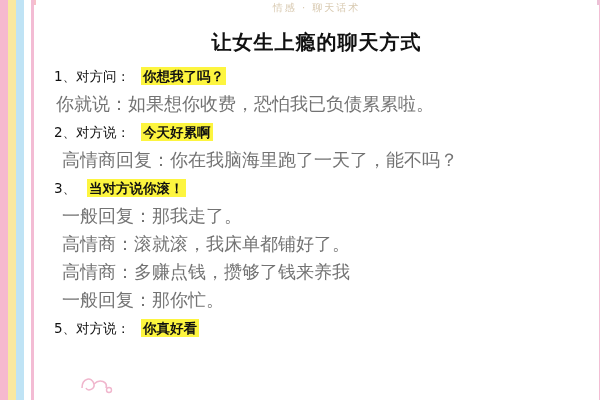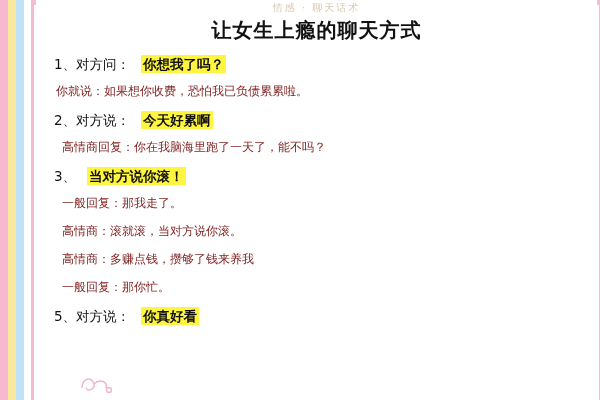--- a/index.html
+++ b/index.html
@@ -64,21 +64,21 @@
     line-height: 12px;
     overflow: hidden;
   }
 
   .title {
     text-align: center;
     font-size: 20px;
     font-weight: bold;
     color: #111111;
     letter-spacing: 1px;
-    margin-top: 3px;
+    margin-top: 15px;
     margin-bottom: 10px;
   }
 
   .qa-list {
     padding: 0 10px 0 18px;
   }
 
   .q-line {
     margin: 0 0 8px 0;
     font-size: 13.5px;
@@ -86,23 +86,23 @@
     color: #111111;
   }
   .q-line .hl {
     background: #fdf53f;
     padding: 1px 2px;
     font-weight: bold;
     margin-left: 11px;
   }
   .a-line {
     margin: 0 0 9px 0;
-    font-size: 12px;
+    font-size: 18px;
     line-height: 19px;
-    color: #7f1d1d;
+    color: #737373;
     padding-left: 2px;
   }
   .a-line.indent {
     padding-left: 8px;
   }
 
   .corner-doodle {
     position: absolute;
     left: 42px;
     bottom: 4px;
@@ -152,21 +152,21 @@
         <span>高情商回复：</span><span>你在我脑海里跑了一天了，能不吗？</span>
       </p>
 
       <p class="q-line">
         <span>3、</span><span class="hl">当对方说你滚！</span>
       </p>
       <p class="a-line indent">
         <span>一般回复：</span><span>那我走了。</span>
       </p>
       <p class="a-line indent">
-        <span>高情商：</span><span>滚就滚，当对方说你滚。</span>
+        <span>高情商：</span><span>滚就滚，我床单都铺好了。</span>
       </p>
 
       <p class="a-line indent">
         <span>高情商：</span><span>多赚点钱，攒够了钱来养我</span>
       </p>
       <p class="a-line indent">
         <span>一般回复：</span><span>那你忙。</span>
       </p>
 
       <p class="q-line">

